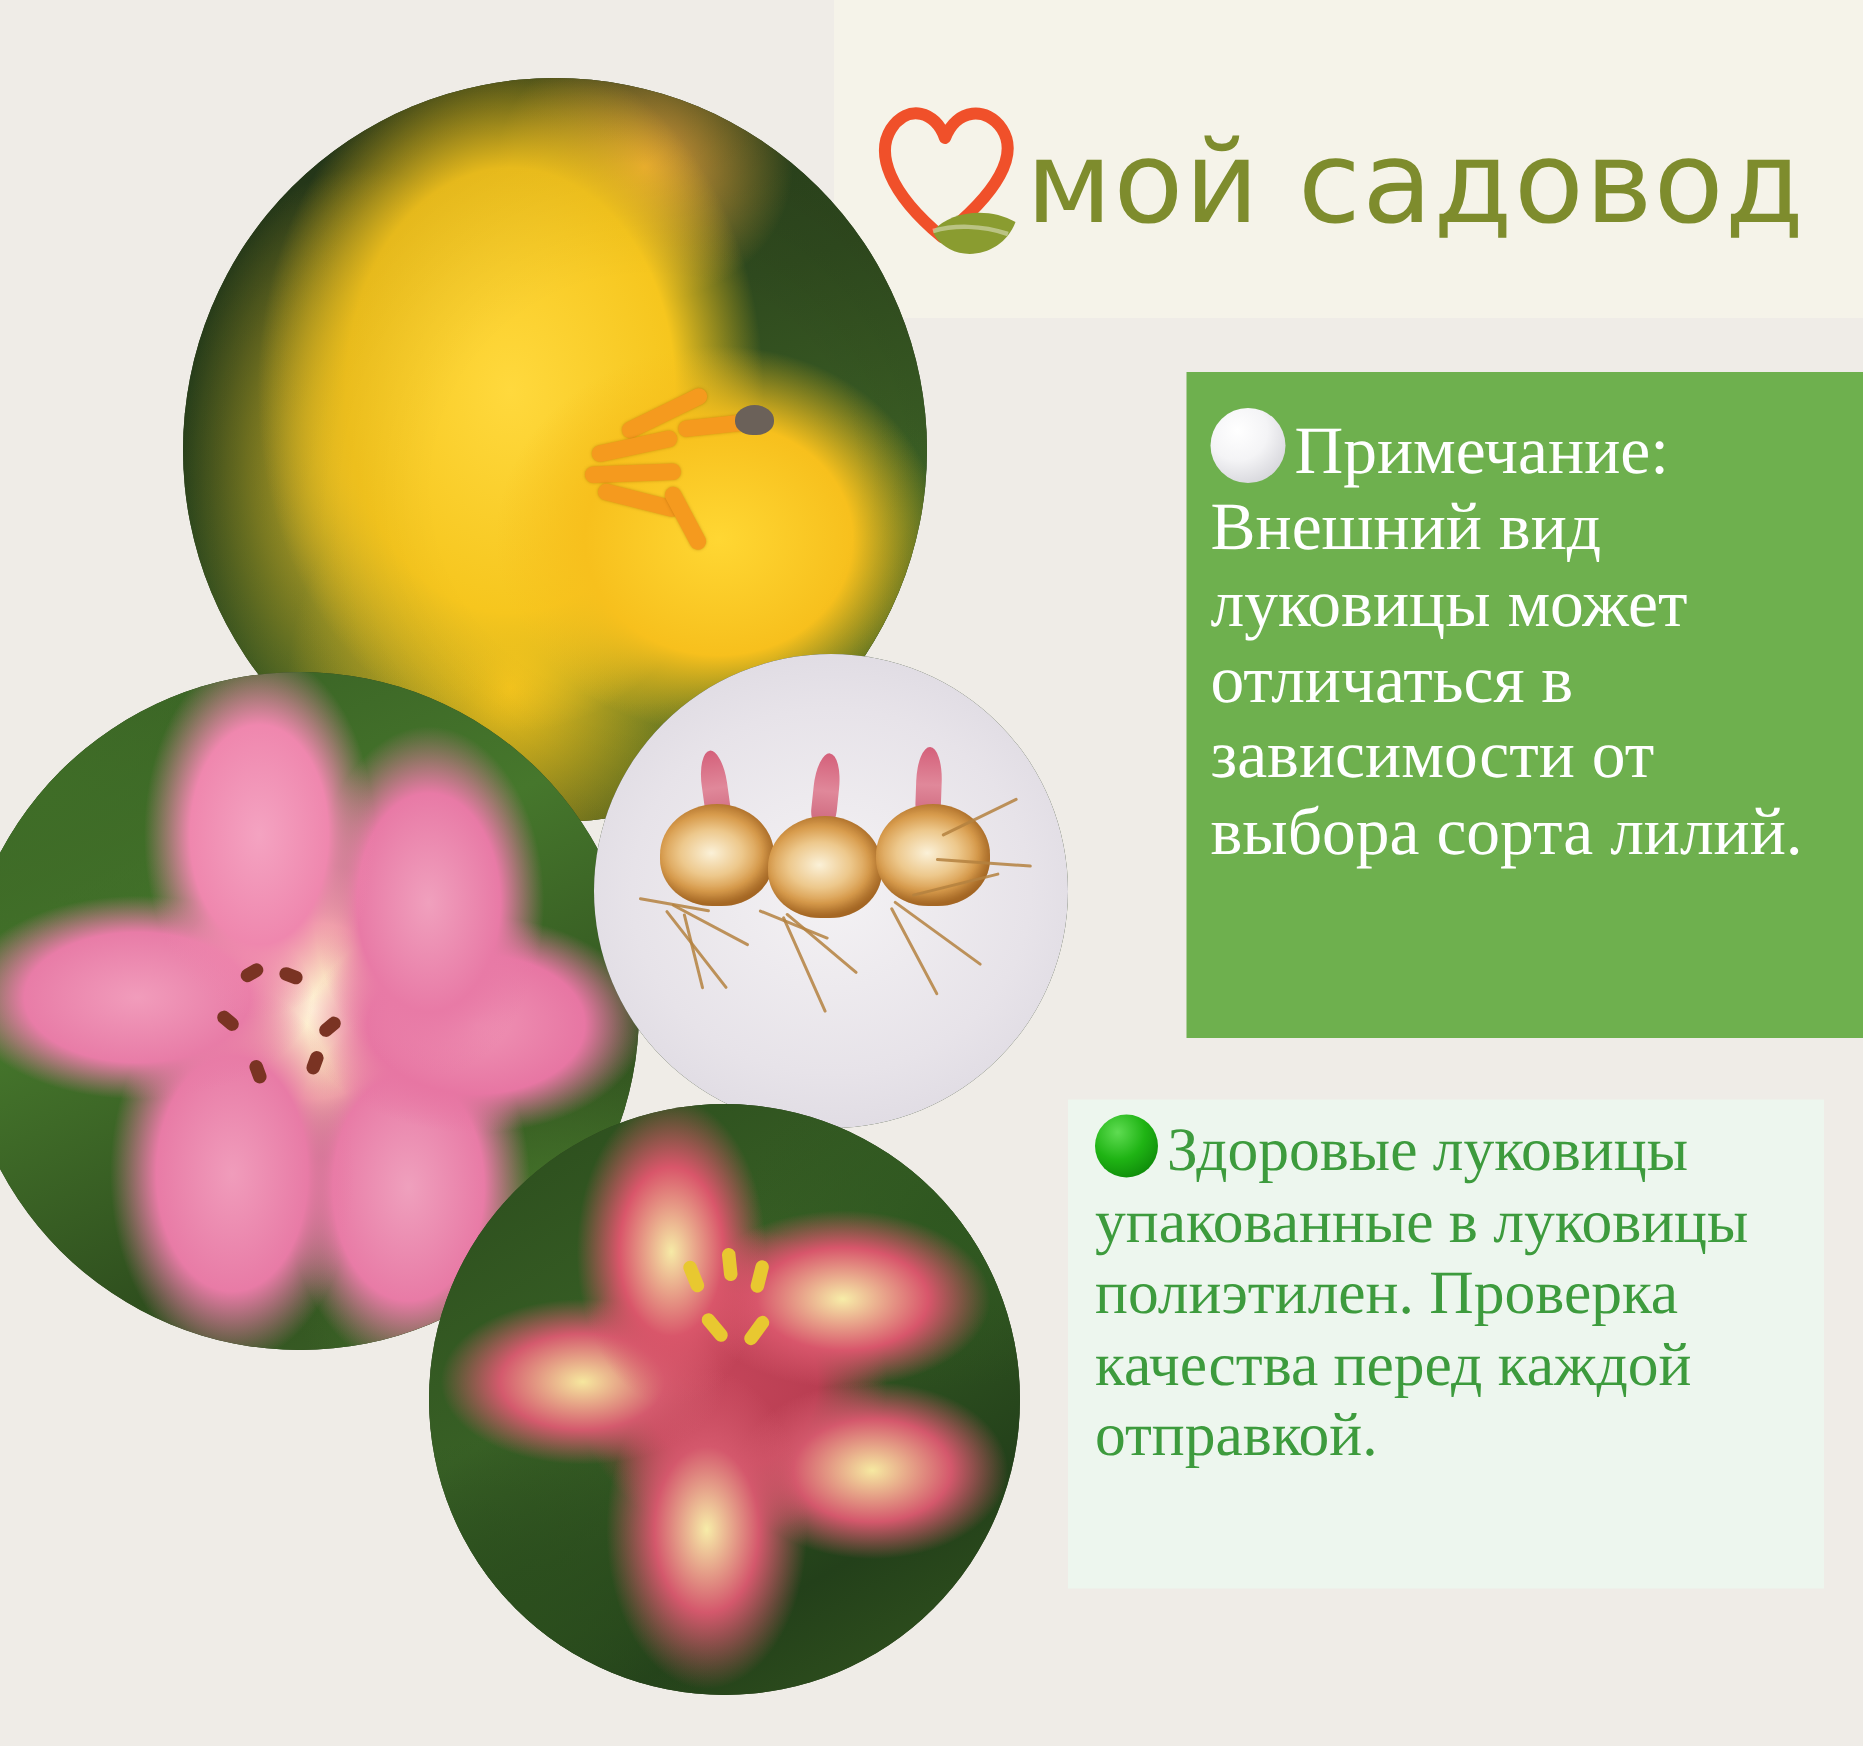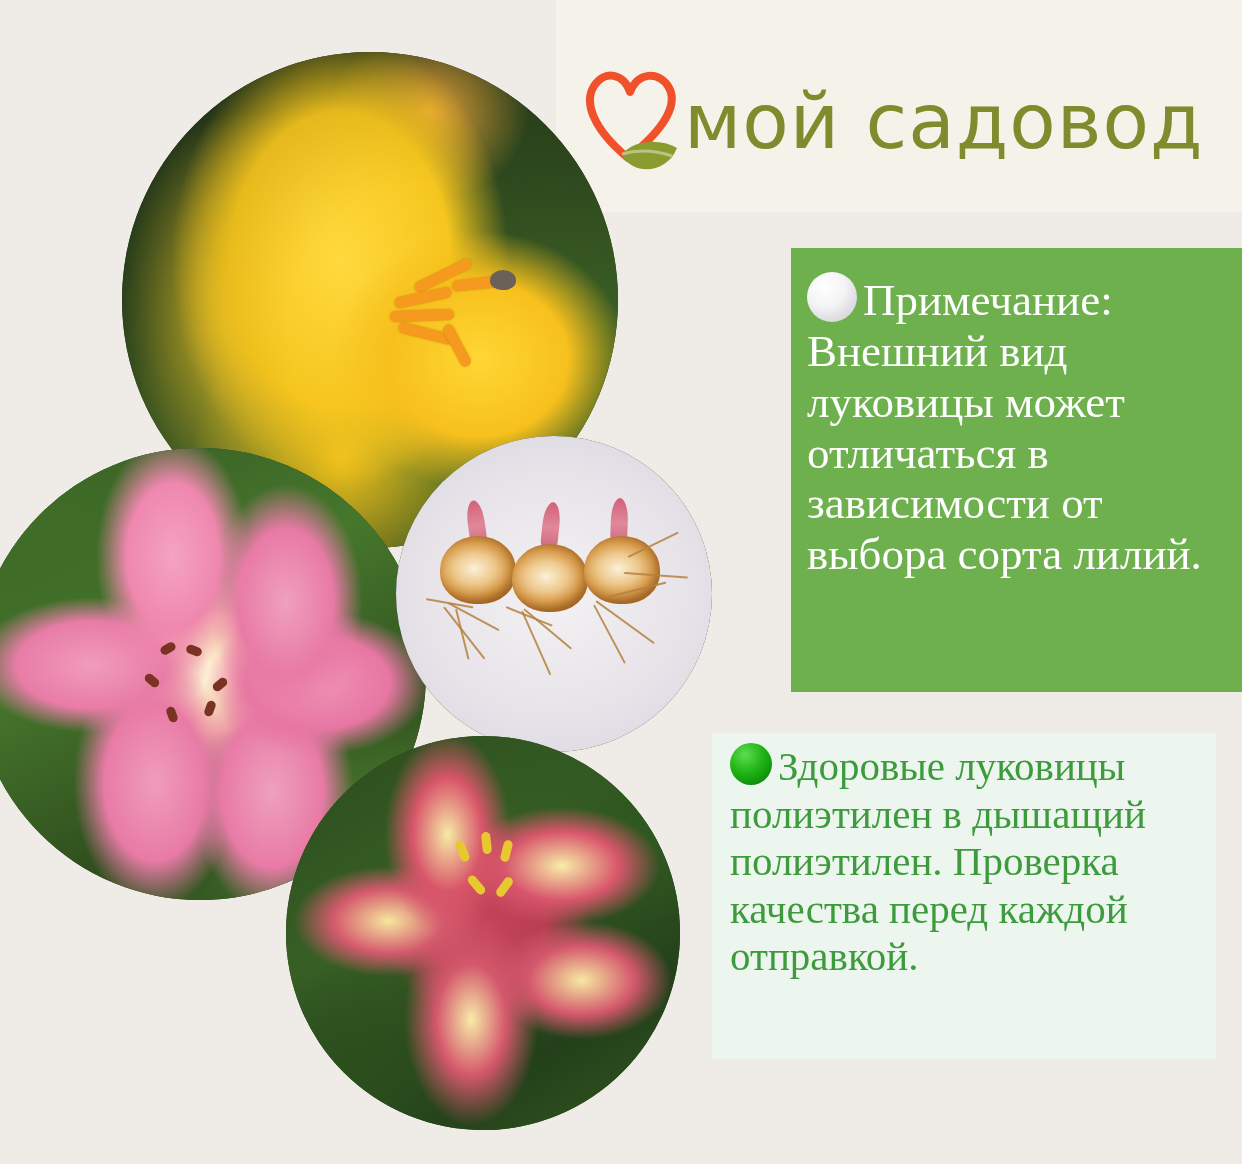--- a/index.html
+++ b/index.html
@@ -298,17 +298,17 @@
   </div>
 
   <div class="note-box" id="note-green">
     <div class="note-text">
       <span class="bullet bullet-white"></span><span>Примечание: Внешний вид луковицы может отличаться в зависимости от выбора сорта лилий.</span>
     </div>
   </div>
 
   <div class="note-box" id="note-mint">
     <div class="note-text">
-      <span class="bullet bullet-green"></span><span>Здоровые луковицы полиэтилен в дышащий полиэтилен. Проверка качества перед каждой отправкой.</span>
+      <span class="bullet bullet-green"></span><span>Здоровые луковицы упакованные в луковицы полиэтилен. Проверка качества перед каждой отправкой.</span>
     </div>
   </div>
 
 </div>
 
 </body></html>

